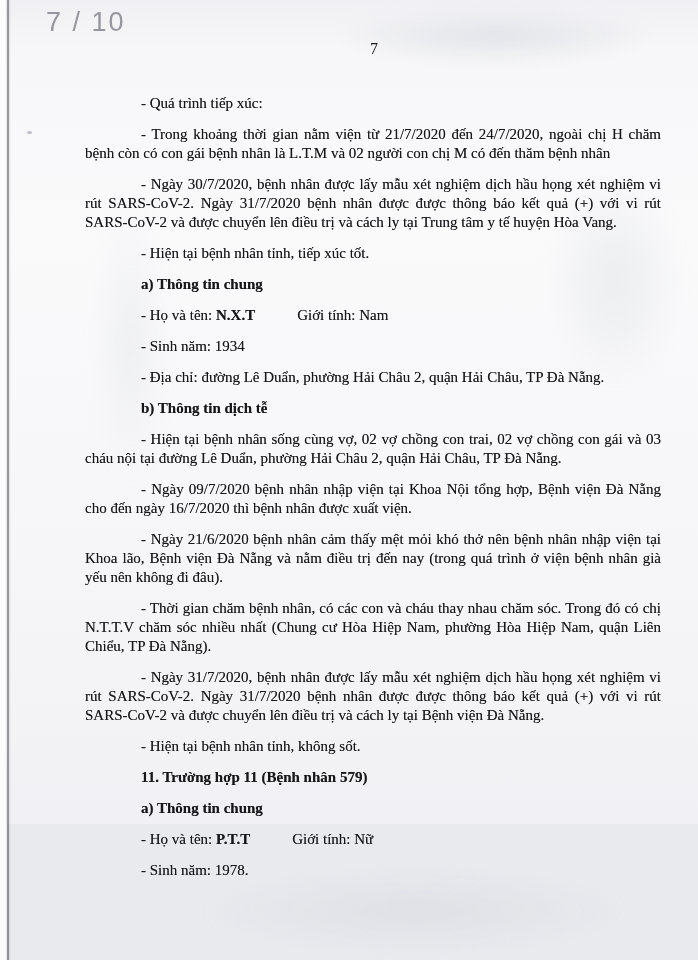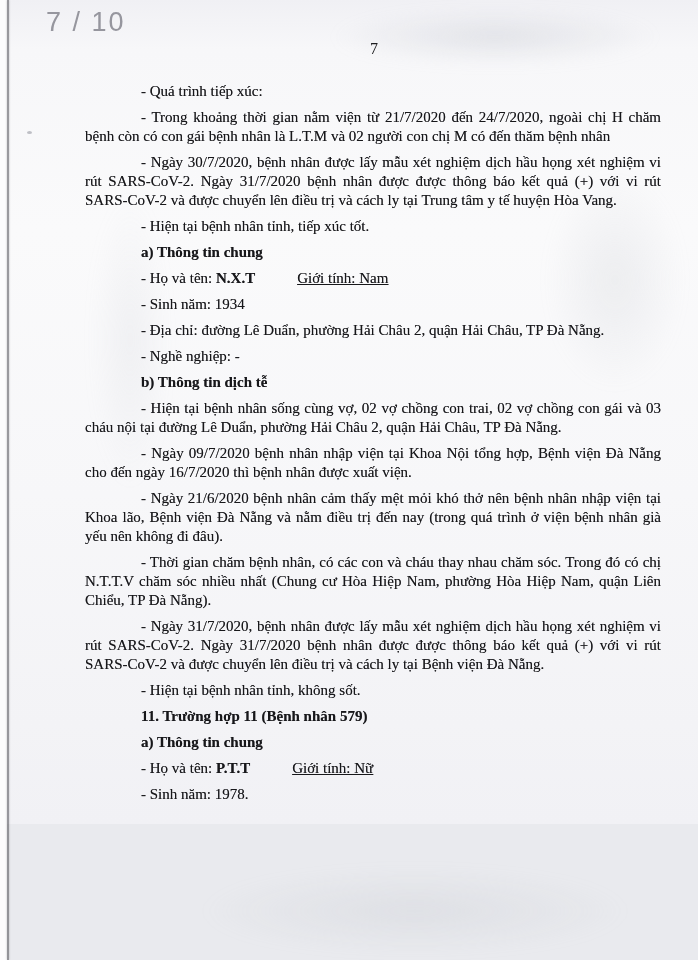--- a/index.html
+++ b/index.html
@@ -36,24 +36,24 @@
   }
   .page-number{
     position:absolute;left:370px;top:40px;
     font-size:16px;color:#1c1c1f;
   }
   .content{
     position:absolute;left:85px;top:82px;width:576px;
     font-size:15px;line-height:19px;color:#17171a;
     text-shadow:0 0 .5px rgba(20,20,25,.55);
   }
-  .content p{margin:0 0 7px 0;text-indent:56px;}
+  .content p{margin:12px 0 7px 0;text-indent:56px;}
   .just{text-align:justify;}
   .bold{font-weight:700;}
-  .gender{margin-left:42px;text-decoration:underline;}
+  .gender{margin-left:42px;}
 </style>
 </head>
 <body>
 
 <div class="page">
   <div class="blob b1"></div>
   <div class="blob b2"></div>
   <div class="blob b3"></div>
   <div class="blob b4"></div>
   <div class="edge-white"></div>
@@ -65,21 +65,20 @@
 
   <div class="content">
     <p>- Quá trình tiếp xúc:</p>
     <p class="just">- Trong khoảng thời gian nằm viện từ 21/7/2020 đến 24/7/2020, ngoài chị H chăm bệnh còn có con gái bệnh nhân là L.T.M và 02 người con chị M có đến thăm bệnh nhân</p>
     <p class="just">- Ngày 30/7/2020, bệnh nhân được lấy mẫu xét nghiệm dịch hầu họng xét nghiệm vi rút SARS-CoV-2. Ngày 31/7/2020 bệnh nhân được được thông báo kết quả (+) với vi rút SARS-CoV-2 và được chuyển lên điều trị và cách ly tại Trung tâm y tế huyện Hòa Vang.</p>
     <p>- Hiện tại bệnh nhân tỉnh, tiếp xúc tốt.</p>
     <p class="bold">a) Thông tin chung</p>
     <p><span>- Họ và tên: </span><b>N.X.T</b><span class="gender">Giới tính: Nam</span></p>
     <p>- Sinh năm: 1934</p>
     <p class="just">- Địa chỉ: đường Lê Duẩn, phường Hải Châu 2, quận Hải Châu, TP Đà Nẵng.</p>
-    <p>- Nghề nghiệp: -</p>
     <p class="bold">b) Thông tin dịch tễ</p>
     <p class="just">- Hiện tại bệnh nhân sống cùng vợ, 02 vợ chồng con trai, 02 vợ chồng con gái và 03 cháu nội tại đường Lê Duẩn, phường Hải Châu 2, quận Hải Châu, TP Đà Nẵng.</p>
     <p class="just">- Ngày 09/7/2020 bệnh nhân nhập viện tại Khoa Nội tổng hợp, Bệnh viện Đà Nẵng cho đến ngày 16/7/2020 thì bệnh nhân được xuất viện.</p>
     <p class="just">- Ngày 21/6/2020 bệnh nhân cảm thấy mệt mỏi khó thở nên bệnh nhân nhập viện tại Khoa lão, Bệnh viện Đà Nẵng và nằm điều trị đến nay (trong quá trình ở viện bệnh nhân già yếu nên không đi đâu).</p>
     <p class="just">- Thời gian chăm bệnh nhân, có các con và cháu thay nhau chăm sóc. Trong đó có chị N.T.T.V chăm sóc nhiều nhất (Chung cư Hòa Hiệp Nam, phường Hòa Hiệp Nam, quận Liên Chiểu, TP Đà Nẵng).</p>
     <p class="just">- Ngày 31/7/2020, bệnh nhân được lấy mẫu xét nghiệm dịch hầu họng xét nghiệm vi rút SARS-CoV-2. Ngày 31/7/2020 bệnh nhân được được thông báo kết quả (+) với vi rút SARS-CoV-2 và được chuyển lên điều trị và cách ly tại Bệnh viện Đà Nẵng.</p>
     <p>- Hiện tại bệnh nhân tỉnh, không sốt.</p>
     <p class="bold">11. Trường hợp 11 (Bệnh nhân 579)</p>
     <p class="bold">a) Thông tin chung</p>
     <p><span>- Họ và tên: </span><b>P.T.T</b><span class="gender">Giới tính: Nữ</span></p>

